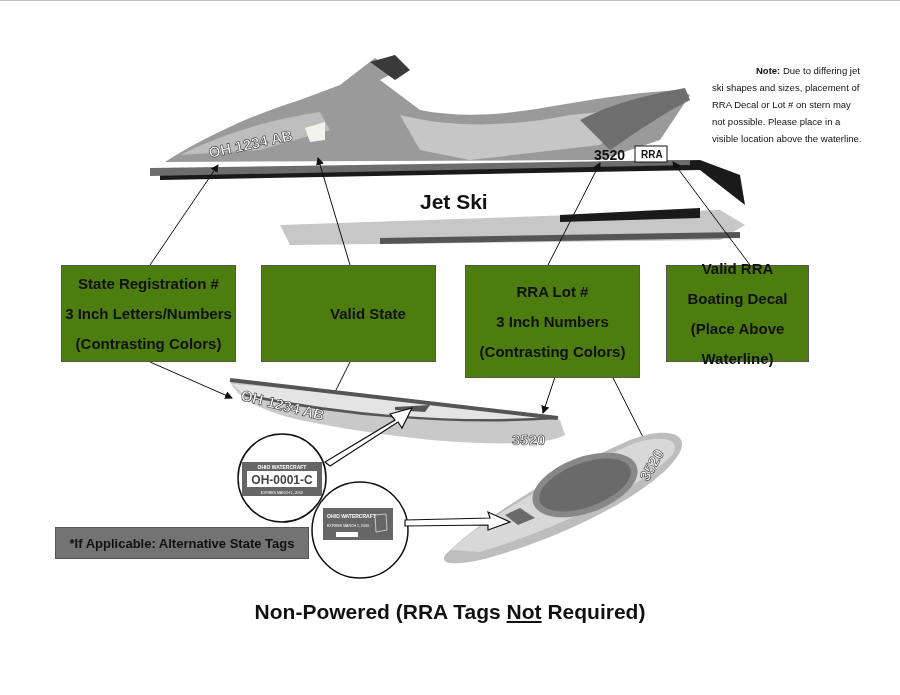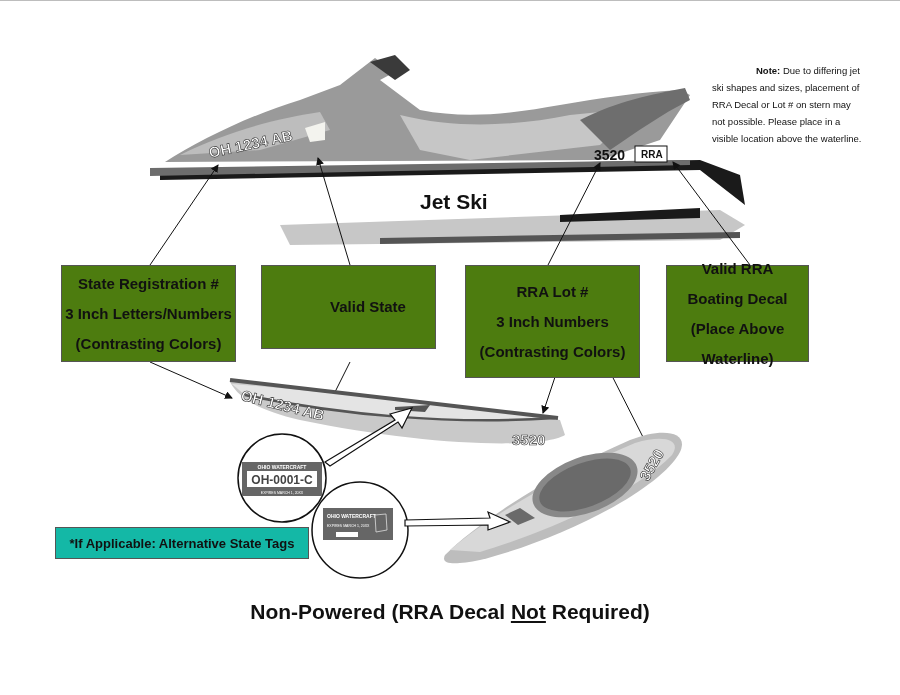--- a/index.html
+++ b/index.html
@@ -11,21 +11,21 @@
          box-sizing: border-box; display: flex; flex-direction: column;
          justify-content: center; align-items: center; text-align: center;
          font-weight: bold; font-size: 15px; color: #111; line-height: 30px; }
   .box span { display: block; }
   .note { position: absolute; left: 712px; top: 62px; width: 150px; font-size: 9.5px;
           line-height: 17px; color: #111; }
   .note b { font-weight: bold; padding-left: 44px; }
   .jetski-label { position: absolute; left: 420px; top: 190px; font-size: 21px;
                   font-weight: bold; color: #111; }
   .alt-tags { position: absolute; left: 55px; top: 527px; width: 254px; height: 32px;
-              background: #14b8a6; border: 1.5px solid #555; box-sizing: border-box;
+              background: #737373; border: 1.5px solid #555; box-sizing: border-box;
               font-weight: bold; font-size: 13px; display: flex; align-items: center;
               justify-content: center; color: #111; }
   .footer { position: absolute; left: 0; width: 900px; top: 600px; text-align: center;
             font-size: 21px; font-weight: bold; color: #111; }
   .footer u { text-decoration: underline; }
   .reg-text { font-weight: bold; font-size: 15px; fill: #fff; stroke: #333; stroke-width: 0.6px; }
   .lot-num { font-weight: bold; font-size: 14px; fill: #111; }
   .rra-decal { font-weight: bold; font-size: 10px; fill: #111; }
 </style>
 </head>
@@ -116,31 +116,31 @@
   <span>Due to differing jet ski shapes and sizes, placement of RRA Decal or Lot # on stern may not possible. Please place in a visible location above the waterline.</span>
 </div>
 
 <div class="jetski-label">Jet Ski</div>
 
 <div class="box" style="left:61px;top:265px;width:175px;height:97px;">
   <span>State Registration #</span>
   <span>3 Inch Letters/Numbers</span>
   <span>(Contrasting Colors)</span>
 </div>
-<div class="box" style="left:261px;top:265px;width:175px;height:84px;padding-left:39px;">
+<div class="box" style="left:261px;top:265px;width:175px;height:97px;padding-left:39px;">
   <span>Valid State</span>
 </div>
 <div class="box" style="left:465px;top:265px;width:175px;height:113px;">
   <span>RRA Lot #</span>
   <span>3 Inch Numbers</span>
   <span>(Contrasting Colors)</span>
 </div>
 <div class="box" style="left:666px;top:265px;width:143px;height:97px;">
   <span>Valid RRA</span>
   <span>Boating Decal</span>
   <span>(Place Above Waterline)</span>
 </div>
 
 <div class="alt-tags">*If Applicable: Alternative State Tags</div>
 
 <div class="footer">
-  <span>Non-Powered (RRA Decal </span><u>Not</u><span> Required)</span>
+  <span>Non-Powered (RRA Tags </span><u>Not</u><span> Required)</span>
 </div>
 
 </body></html>

